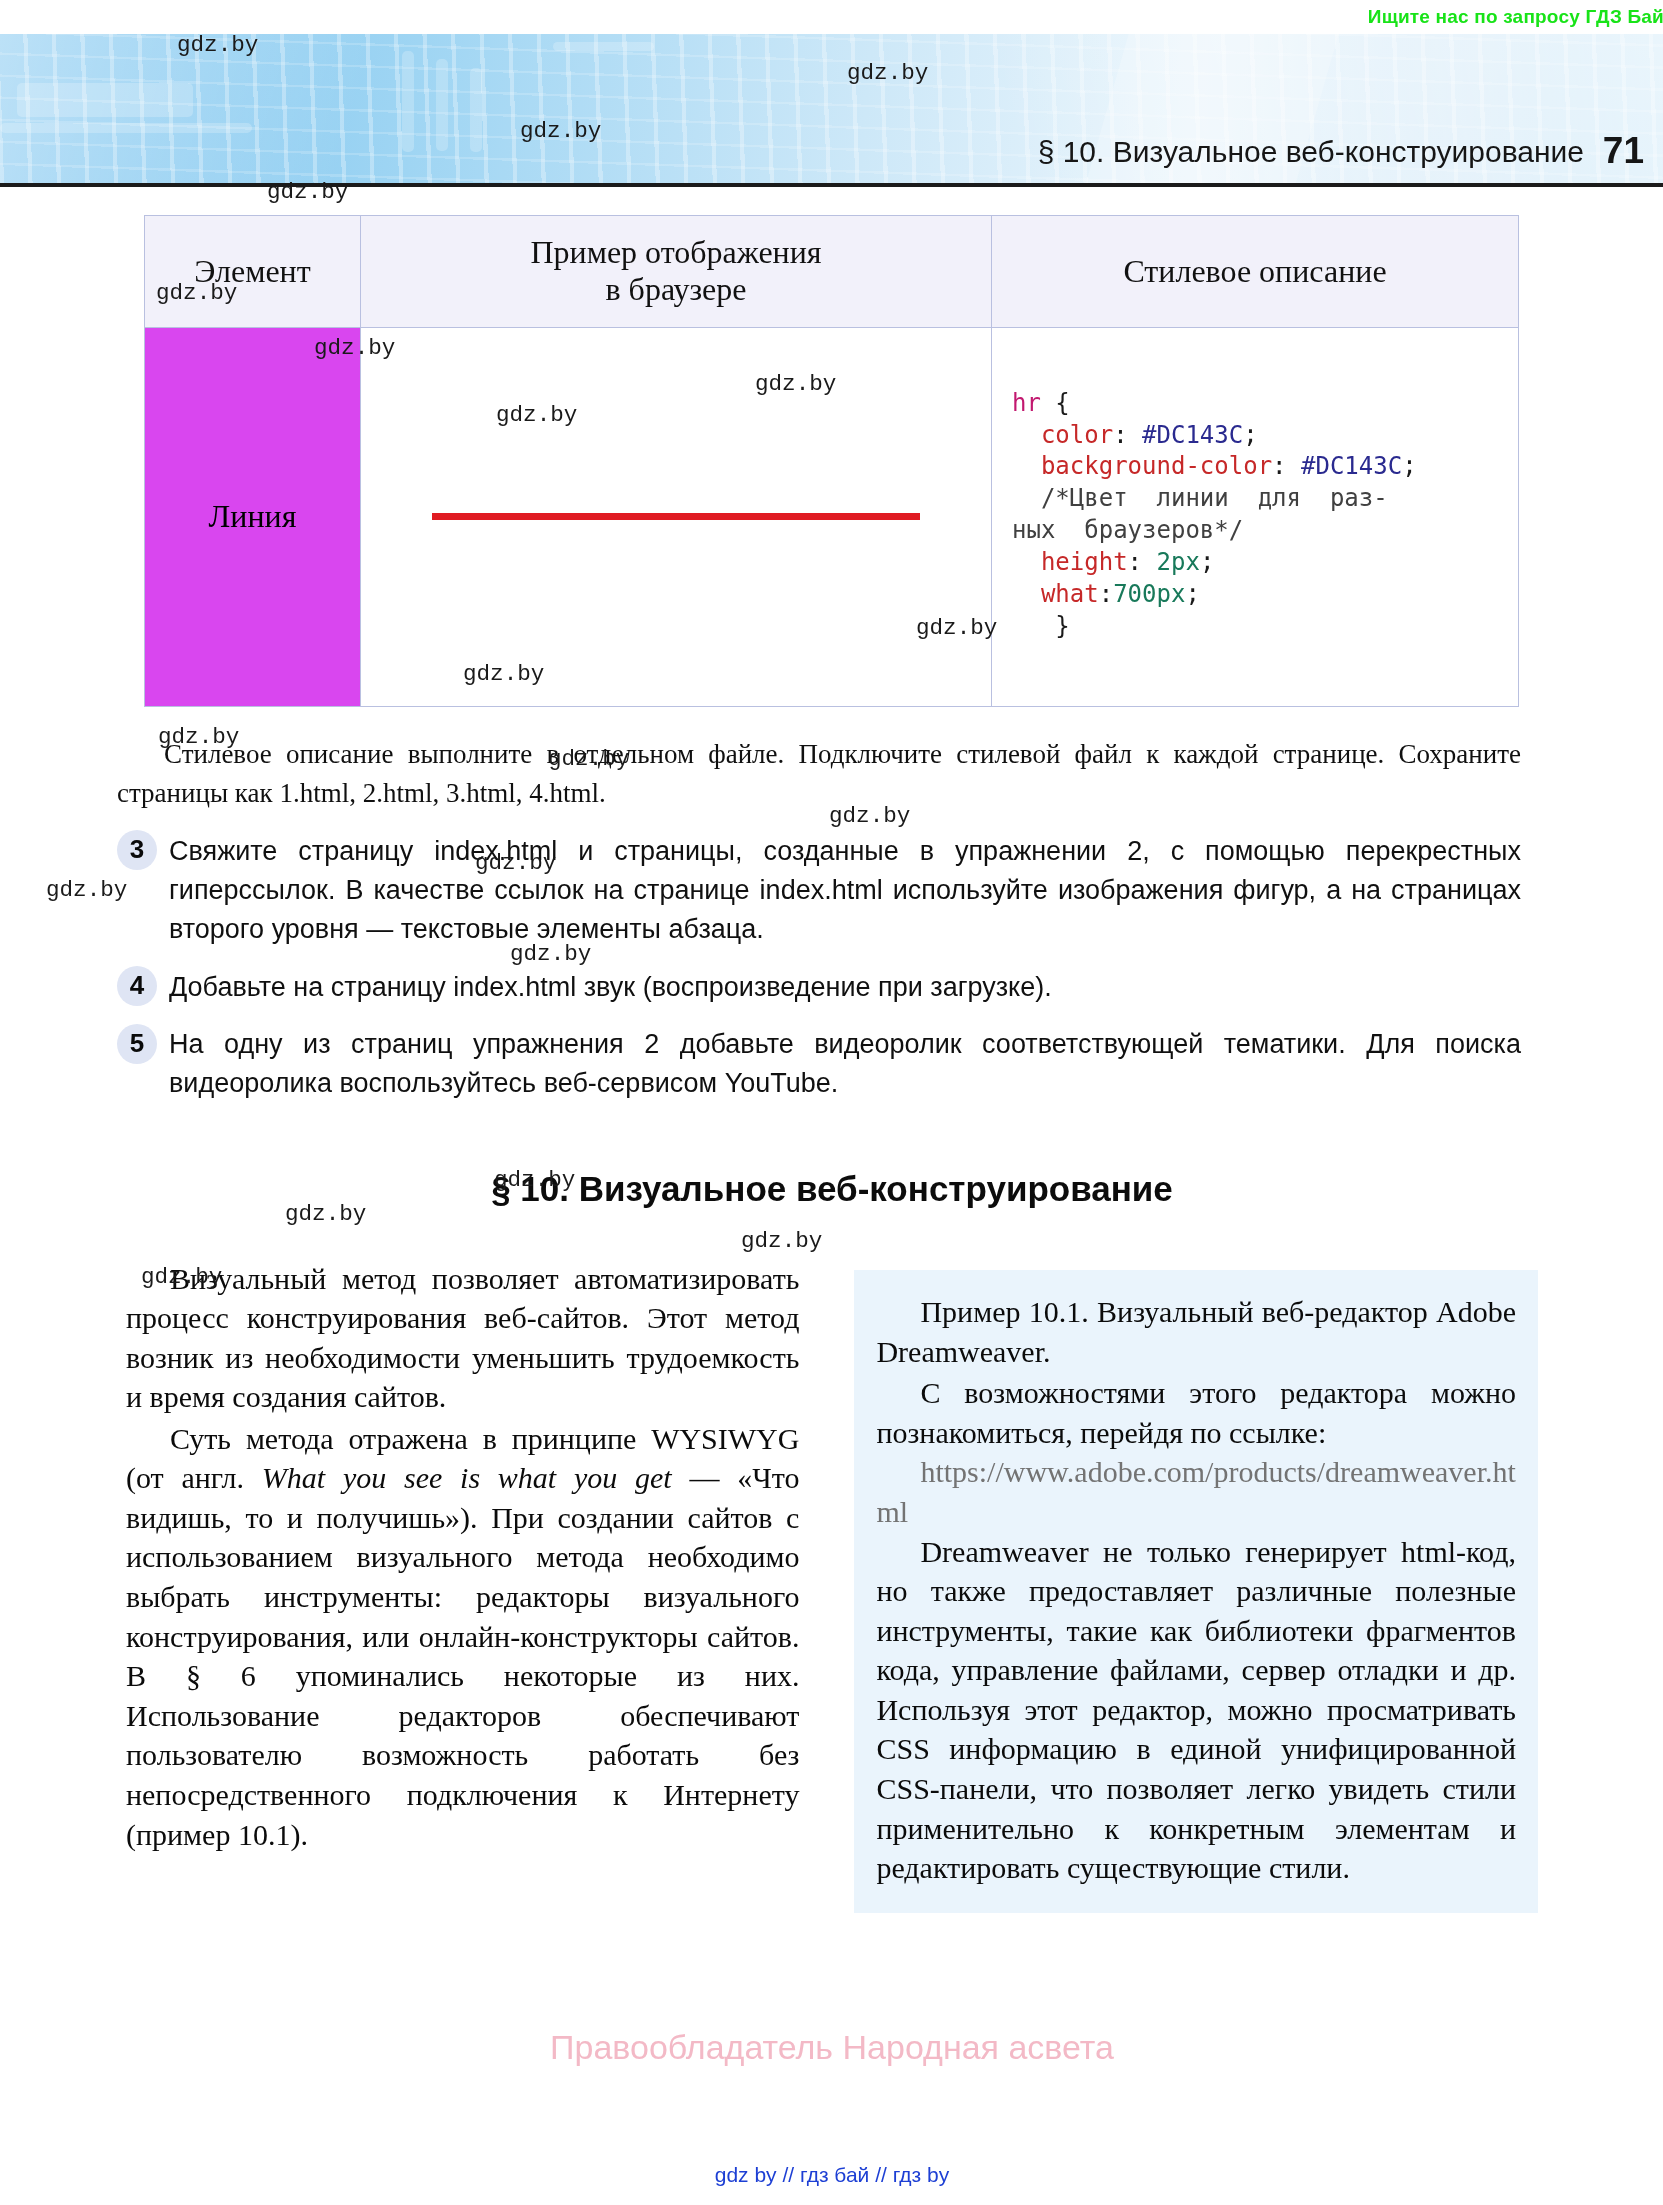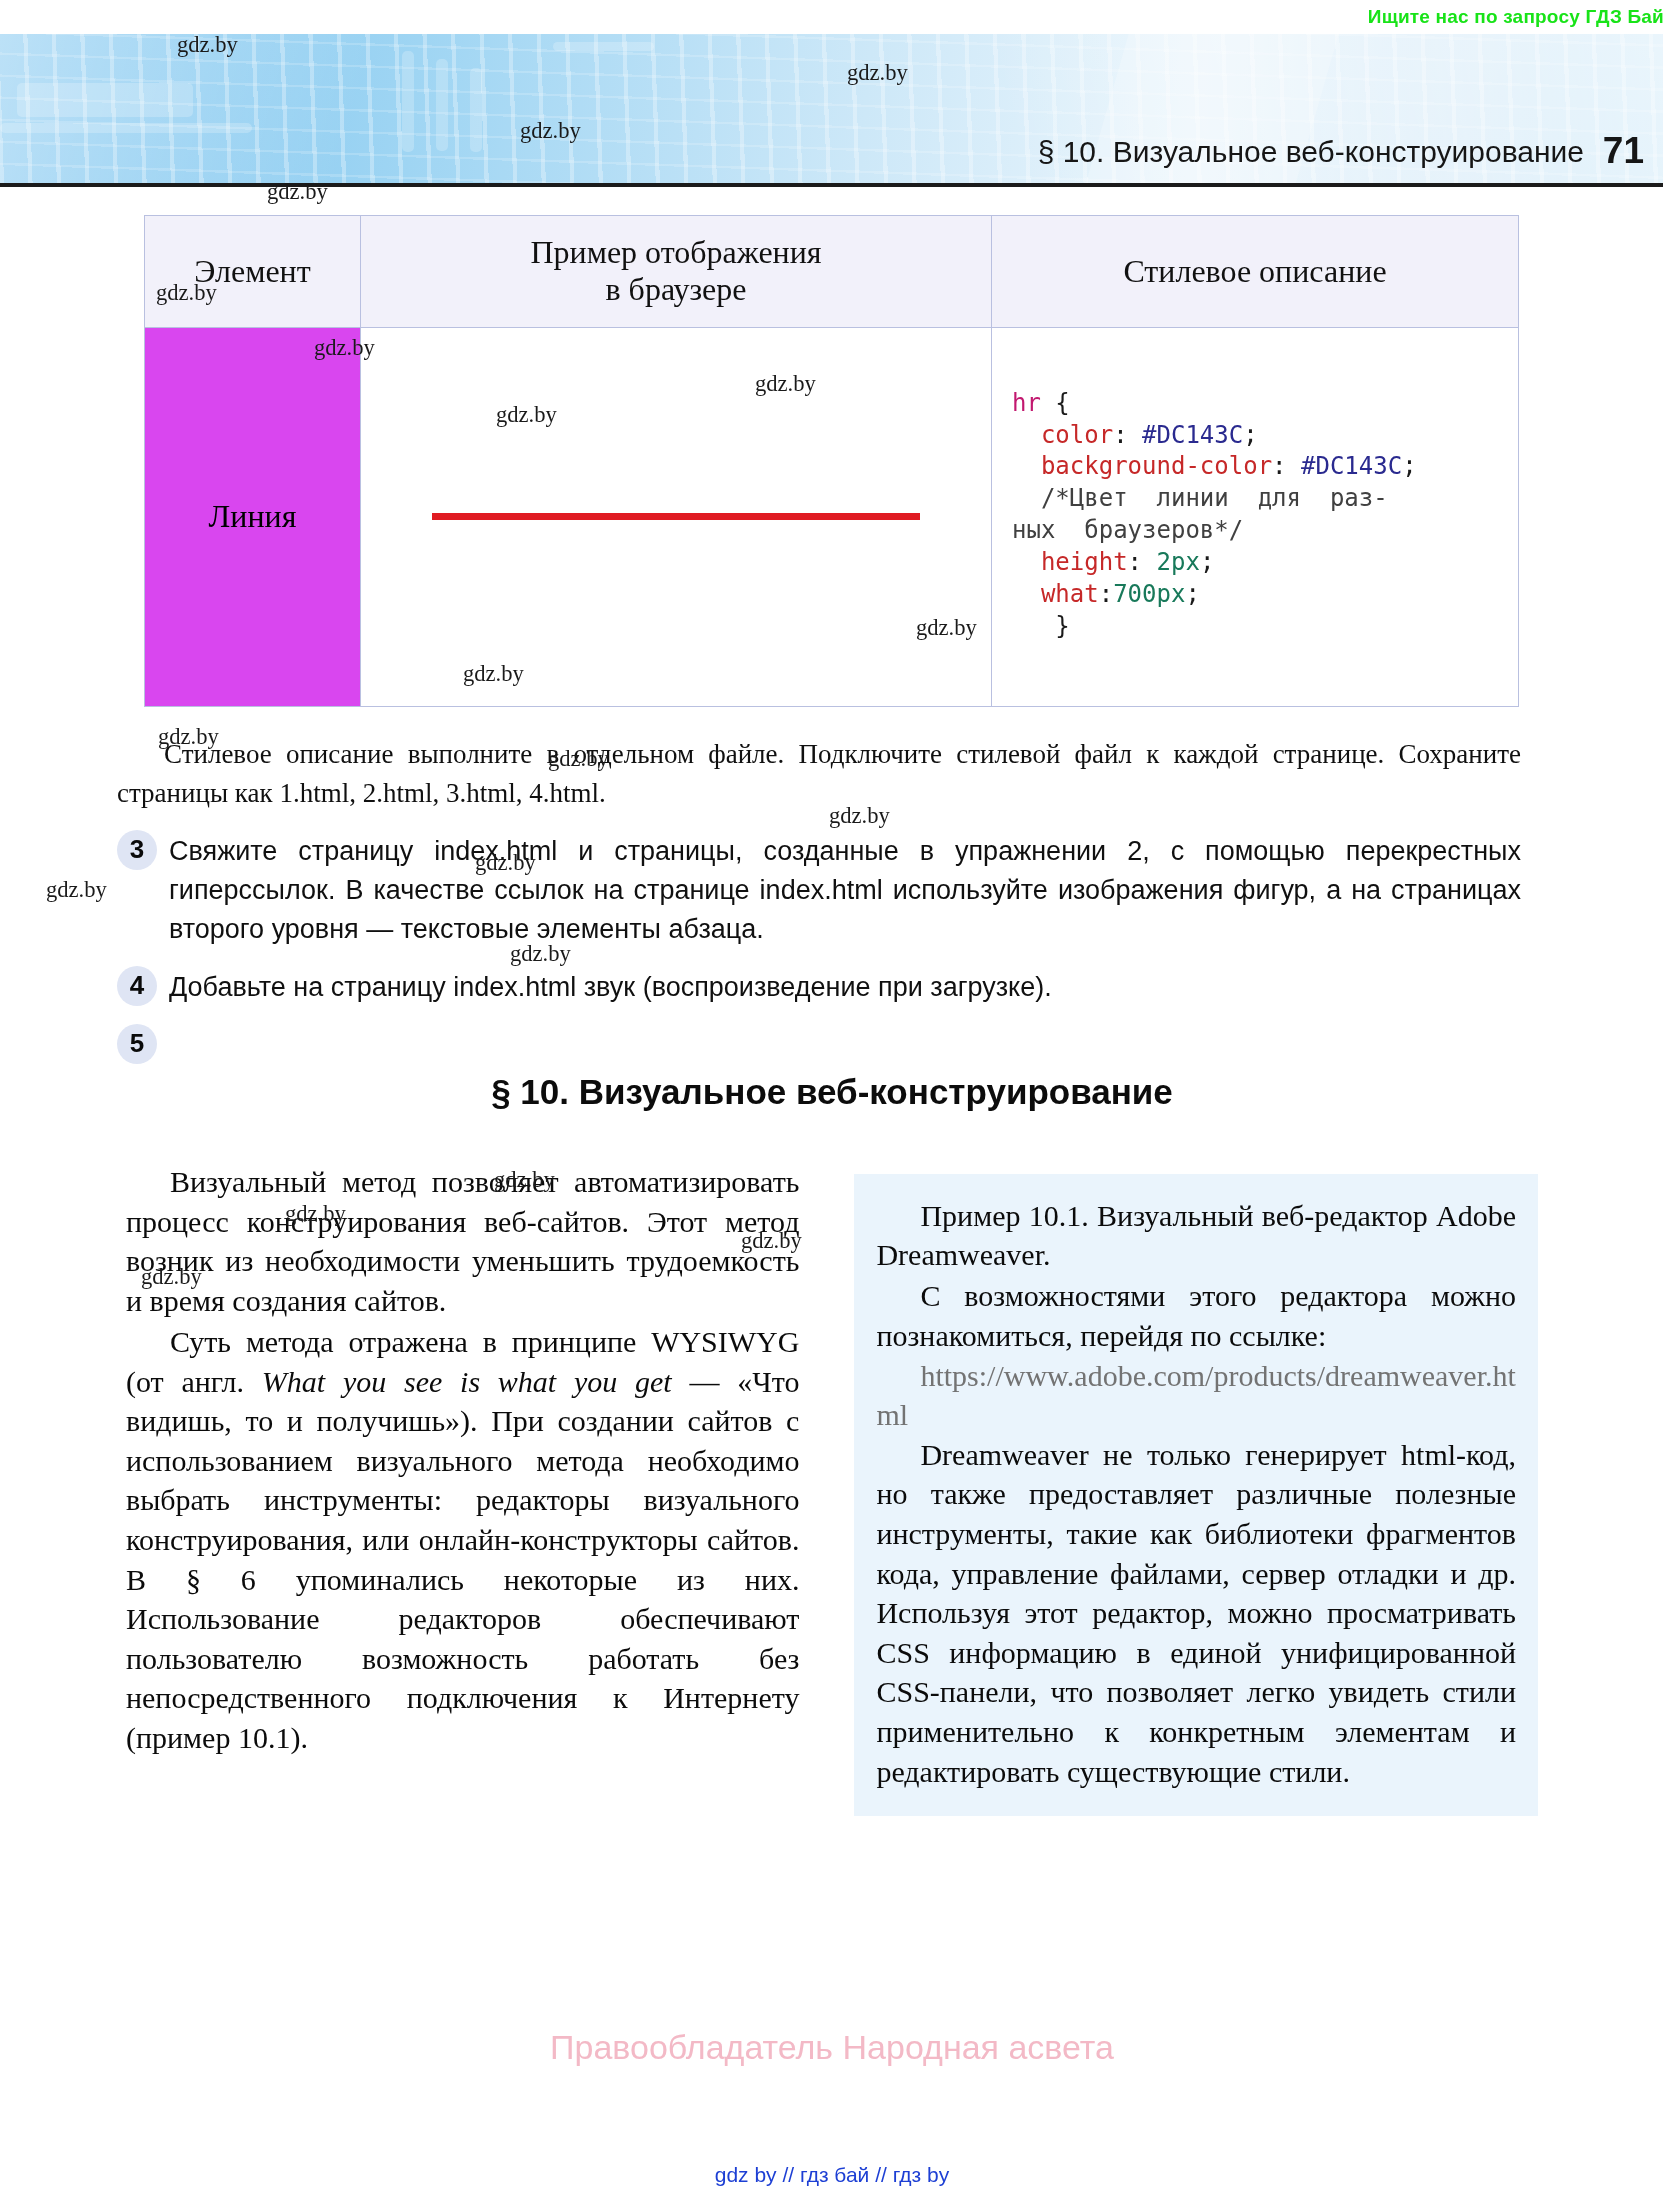--- a/index.html
+++ b/index.html
@@ -52,21 +52,21 @@
   }
   .banner-page{
     position:absolute;right:20px;bottom:15px;
     font-family:"Liberation Sans", sans-serif;
     font-weight:bold;font-size:37px;color:#161616;
   }
 
   
   .wm{
     position:absolute;
-    font-family:Liberation Serif, serif;
+    font-family:Liberation Mono, monospace;
     font-size:22.6px;color:#1a1a1a;
     white-space:nowrap;pointer-events:none;
   }
 
   
   .page{
     position:absolute;left:0;top:186px;width:1664px;
   }
 
   
@@ -234,20 +234,21 @@
   <div class="task">
     <span class="badge">3</span>
     <span>Свяжите страницу index.html и страницы, созданные в упражнении 2, с помощью перекрестных гиперссылок. В качестве ссылок на странице index.html используйте изображения фигур, а на страницах второго уровня — текстовые элементы абзаца.</span>
   </div>
   <div class="task">
     <span class="badge">4</span>
     <span>Добавьте на страницу index.html звук (воспроизведение при загрузке).</span>
   </div>
   <div class="task">
     <span class="badge">5</span>
+    <span>На одну из страниц упражнения 2 добавьте видеоролик соответствующей тематики. Для поиска видеоролика воспользуйтесь веб-сервисом YouTube.</span>
   </div>
 
   <h2 class="section">§ 10. Визуальное веб-конструирование</h2>
 
   <div class="cols">
 
     <div class="col-left">
       <p class="bt">Визуальный метод позволяет автоматизировать процесс конструирования веб-сайтов. Этот метод возник из необходимости уменьшить трудоемкость и время создания сайтов.</p>
       <p class="bt"><span>Суть метода отражена в принципе WYSIWYG (от англ. </span><i>What you see is what you get</i><span> — «Что видишь, то и получишь»). При создании сайтов с использованием визуального метода необходимо выбрать инструменты: редакторы визуального конструирования, или онлайн-конструкторы сайтов. В § 6 упоминались некоторые из них. Использование редакторов обеспечивают пользователю возможность работать без непосредственного подключения к Интернету (пример 10.1).</span></p>
     </div>

